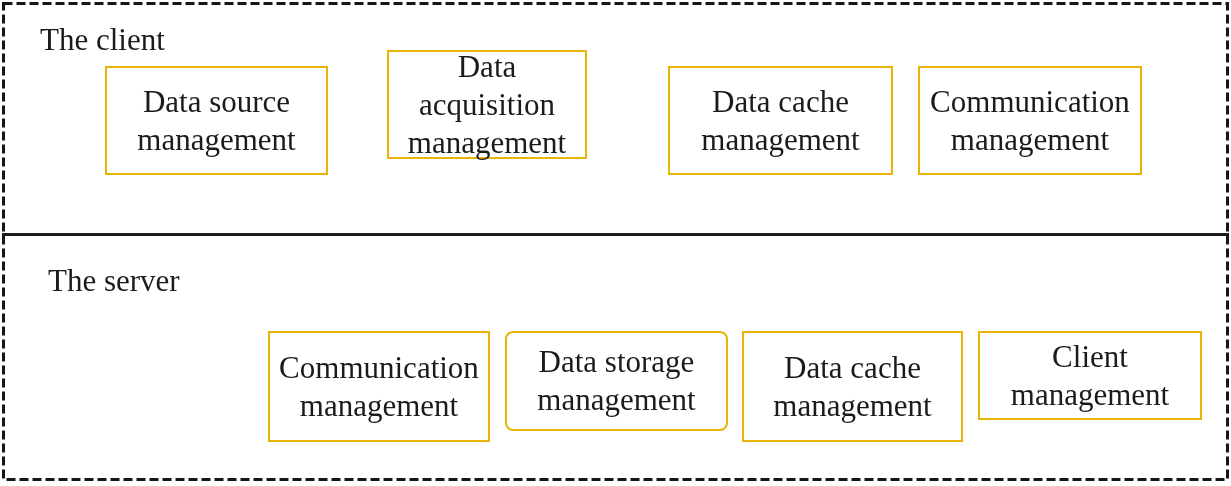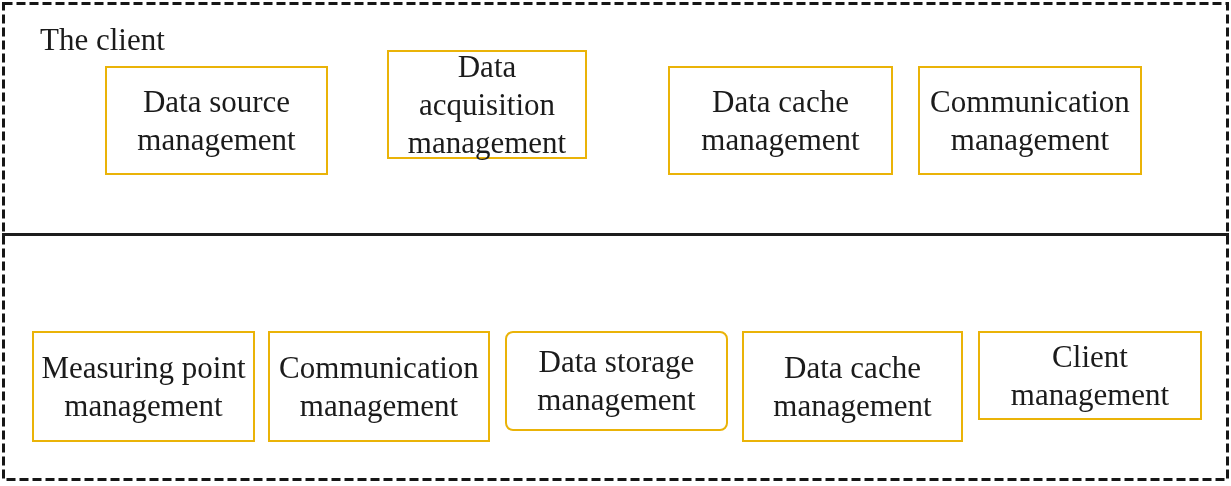--- a/index.html
+++ b/index.html
@@ -74,25 +74,25 @@
 <div class="stage">
 
   <svg class="frame-svg" viewBox="0 0 1231 486" xmlns="http://www.w3.org/2000/svg">
     <rect x="3.5" y="3.5" width="1224" height="476" fill="none" stroke="#161616" stroke-width="3" stroke-dasharray="9 4"></rect>
   </svg>
 
   <div class="divider"></div>
 
   <div class="section-label client-label">The client</div>
 
+  <div class="section-label server-label">The server</div>
 
   <div class="box cb0">Data source management</div>
   <div class="box cb1">Data acquisition management</div>
   <div class="box cb2">Data cache management</div>
   <div class="box cb3">Communication management</div>
 
-  <div class="box sb0">Measuring point management</div>
   <div class="box sb1">Communication management</div>
   <div class="box sb2">Data storage management</div>
   <div class="box sb3">Data cache management</div>
   <div class="box sb4">Client management</div>
 
 </div>
 
 </body></html>

